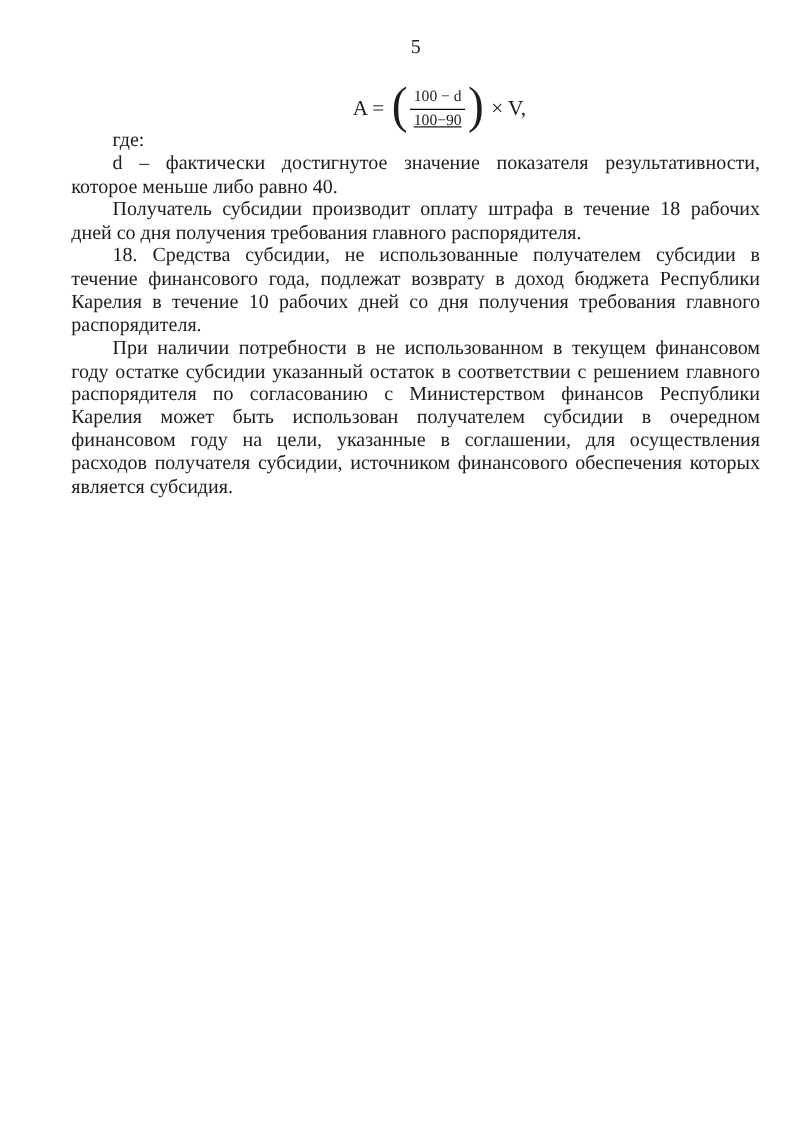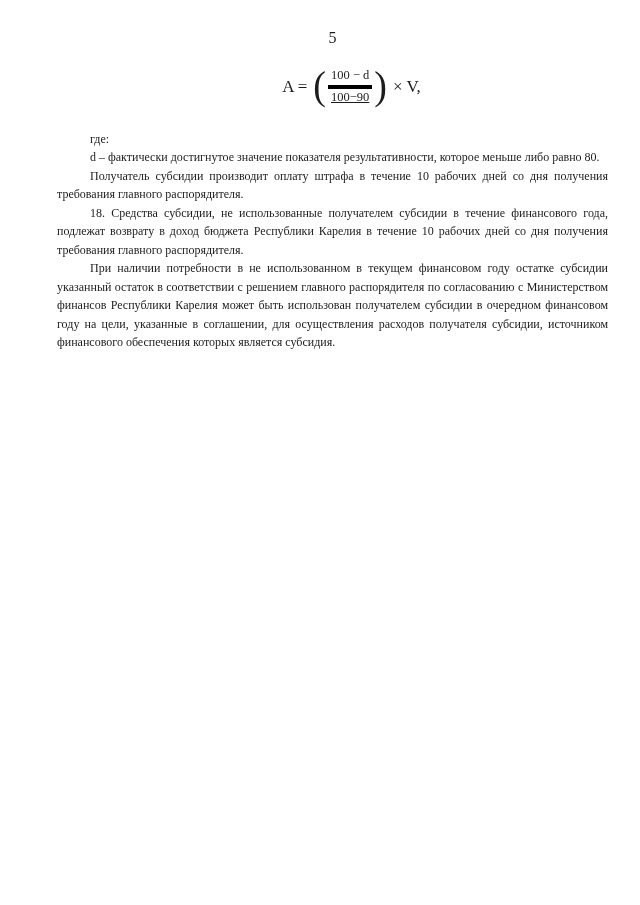--- a/index.html
+++ b/index.html
@@ -50,37 +50,37 @@
   }
   .frac {
     display: inline-flex;
     flex-direction: column;
     align-items: center;
     font-size: 12.5px;
     line-height: 1.25;
     padding: 0 1px;
   }
   .frac-num {
-    border-bottom: 4px solid #000000;
+    border-bottom: 1px solid #000000;
     padding: 0 3px 1px 3px;
   }
   .frac-den {
     padding-top: 1px;
     text-decoration: underline;
   }
   .formula-rhs {
     font-size: 17px;
     margin-left: 5px;
   }
   .body-text {
     position: absolute;
-    top: 130px;
+    top: 104px;
     left: 57px;
     width: 551px;
-    font-size: 12px;
+    font-size: 16px;
     line-height: 18.45px;
     text-align: justify;
   }
   .body-text p {
     margin: 0;
     padding: 0;
     text-indent: 33px;
   }
 </style>
 </head>
@@ -96,19 +96,19 @@
     <span class="frac">
       <span class="frac-num">100 − d</span>
       <span class="frac-den">100−90</span>
     </span>
     <span class="paren">)</span>
     <span class="formula-rhs">× V,</span>
   </div>
 
   <div class="body-text">
     <p>где:</p>
-    <p>d – фактически достигнутое значение показателя результативности, которое меньше либо равно 80.</p>
-    <p>Получатель субсидии производит оплату штрафа в течение 10 рабочих дней со дня получения требования главного распорядителя.</p>
+    <p>d – фактически достигнутое значение показателя результативности, которое меньше либо равно 40.</p>
+    <p>Получатель субсидии производит оплату штрафа в течение 18 рабочих дней со дня получения требования главного распорядителя.</p>
     <p>18. Средства субсидии, не использованные получателем субсидии в течение финансового года, подлежат возврату в доход бюджета Республики Карелия в течение 10 рабочих дней со дня получения требования главного распорядителя.</p>
     <p>При наличии потребности в не использованном в текущем финансовом году остатке субсидии указанный остаток в соответствии с решением главного распорядителя по согласованию с Министерством финансов Республики Карелия может быть использован получателем субсидии в очередном финансовом году на цели, указанные в соглашении, для осуществления расходов получателя субсидии, источником финансового обеспечения которых является субсидия.</p>
   </div>
 
 </div>
 
 </body></html>

